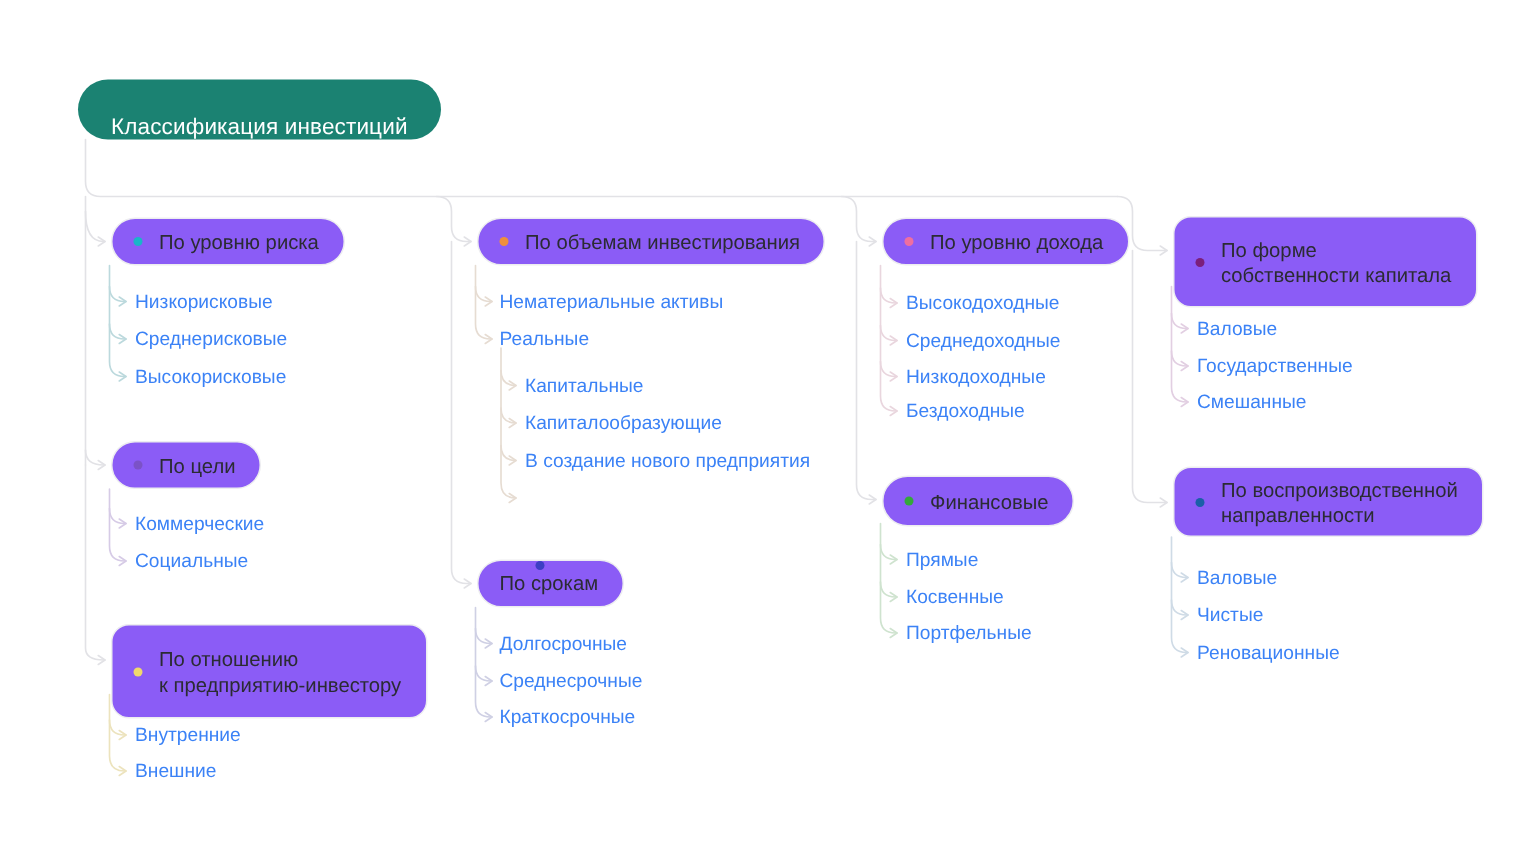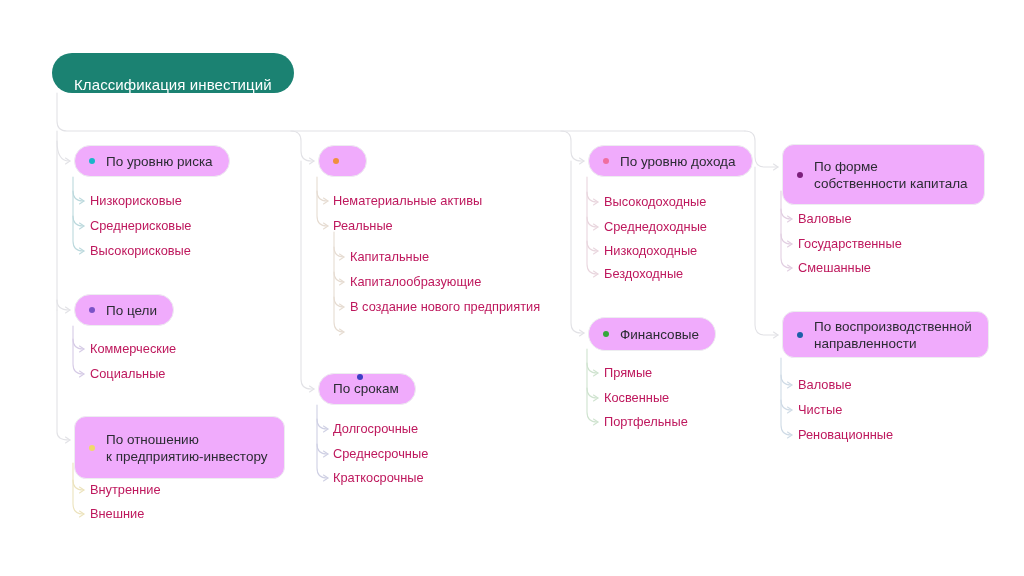--- a/index.html
+++ b/index.html
@@ -24,39 +24,39 @@
     border-radius:20px;
     color:#ffffff;
     font-size:15px;
     letter-spacing:.1px;
     white-space:nowrap;
   }
 
   .node{
     position:absolute;
     display:flex;align-items:center;
-    background:#f0abfc;
+    background:#8b5cf6;
     border:1px solid #ededf0;
     border-radius:20px;
     box-sizing:border-box;
     padding:0 16px 0 14px;
   }
   .node.two-line{border-radius:12px;align-items:center;}
   .node .bullet{
     width:6px;height:6px;border-radius:50%;
     flex:0 0 auto;margin-right:11px;
   }
   .node .node-label{
     font-size:13.5px;color:#2b2b33;white-space:pre-line;line-height:17px;
   }
 
   .leaf{
     position:absolute;
     font-size:12.8px;
-    color:#be185d;
+    color:#3b82f6;
     white-space:nowrap;
     line-height:14px;
   }
 </style>
 </head>
 <body>
 
 <div id="canvas">
 
   <svg id="edges" viewBox="0 0 1024 576" xmlns="http://www.w3.org/2000/svg">
@@ -163,20 +163,21 @@
   <div class="node two-line" style="left:74px;top:416px;height:63px;">
     <span class="bullet" style="background:#f0d96b"></span>
     <span class="node-label">По отношению
 к предприятию-инвестору</span>
   </div>
   <div class="leaf" style="left:90px;top:483px;">Внутренние</div>
   <div class="leaf" style="left:90px;top:507px;">Внешние</div>
 
   <div class="node" style="left:318px;top:145px;height:32px;">
     <span class="bullet" style="background:#ef8f3c"></span>
+    <span class="node-label">По объемам инвестирования</span>
   </div>
   <div class="leaf" style="left:333px;top:194px;">Нематериальные активы</div>
   <div class="leaf" style="left:333px;top:219px;">Реальные</div>
   <div class="leaf" style="left:350px;top:250px;">Капитальные</div>
   <div class="leaf" style="left:350px;top:275px;">Капиталообразующие</div>
   <div class="leaf" style="left:350px;top:300px;">В создание нового предприятия</div>
 
   <div class="node" style="left:318px;top:373px;height:32px;flex-direction:column;">
     <span class="bullet" style="background:#3d3fc4"></span>
     <span class="node-label">По срокам</span>

